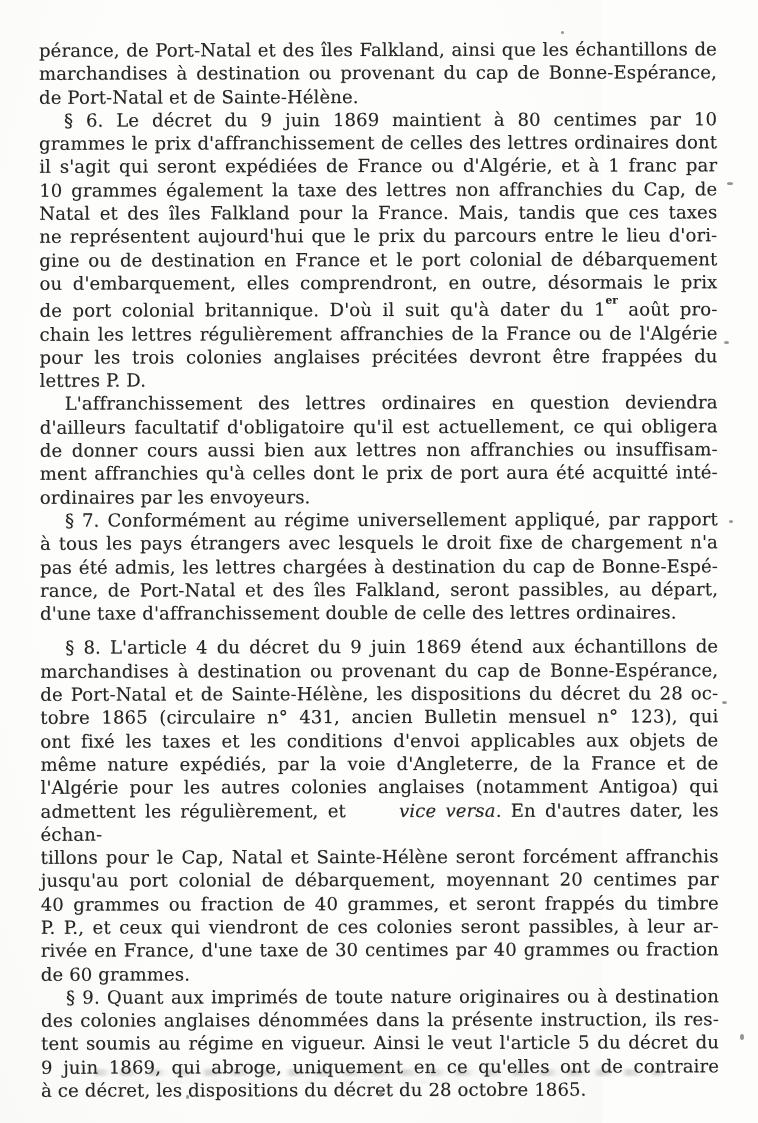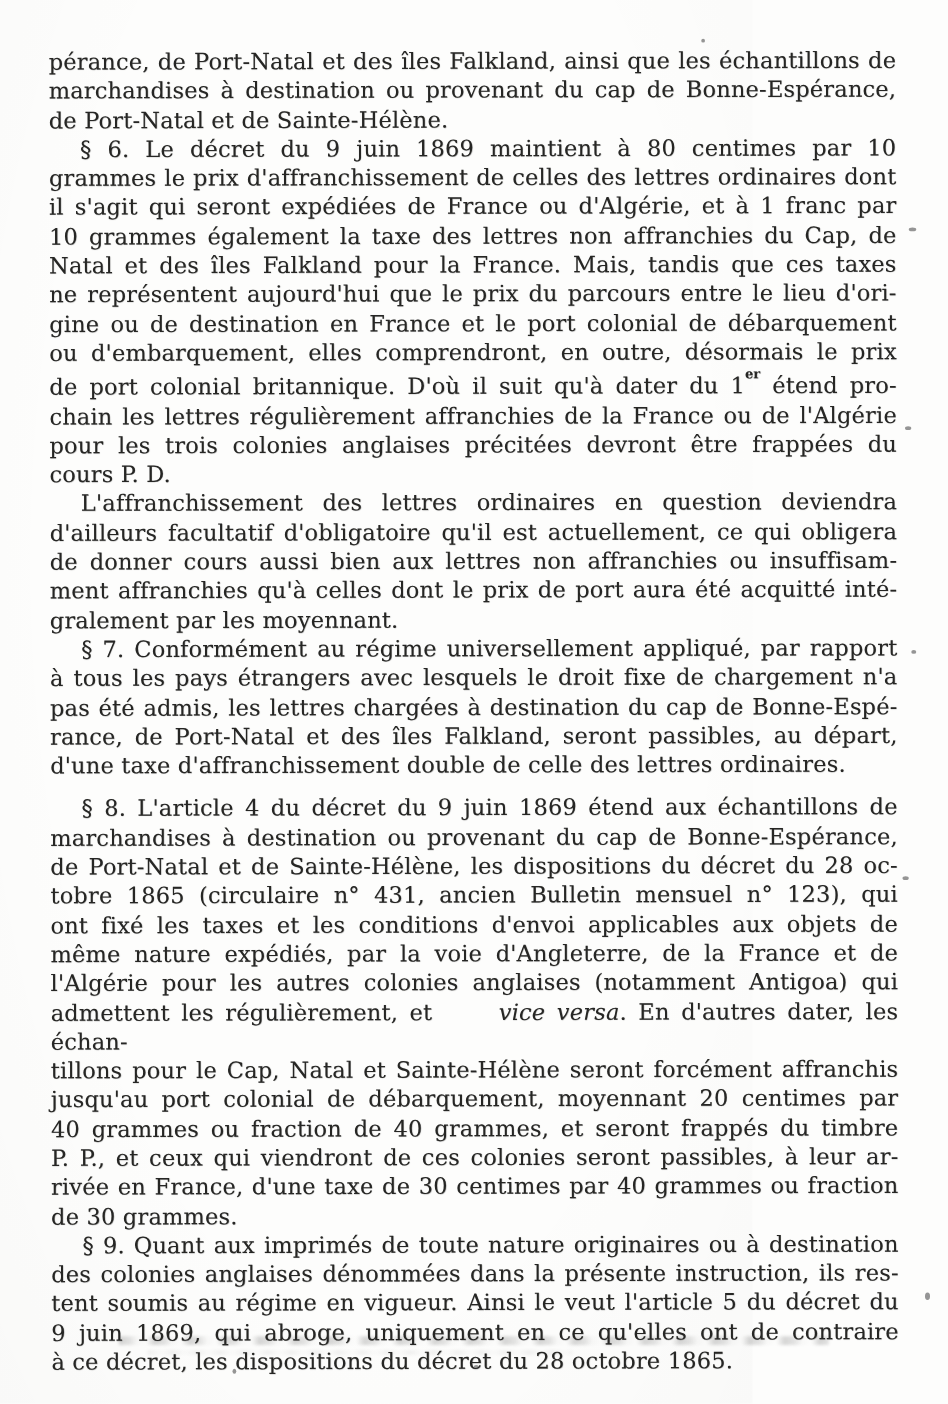--- a/index.html
+++ b/index.html
@@ -89,31 +89,31 @@
       </div>
     <div class="paragraph">
         <div class="line indent"><span>§ 6. Le décret du 9 juin 1869 maintient à 80 centimes par 10</span></div>
         <div class="line"><span>grammes le prix d'affranchissement de celles des lettres ordinaires dont</span></div>
         <div class="line"><span>il s'agit qui seront expédiées de France ou d'Algérie, et à 1 franc par</span></div>
         <div class="line"><span>10 grammes également la taxe des lettres non affranchies du Cap, de</span></div>
         <div class="line"><span>Natal et des îles Falkland pour la France. Mais, tandis que ces taxes</span></div>
         <div class="line"><span>ne représentent aujourd'hui que le prix du parcours entre le lieu d'ori-</span></div>
         <div class="line"><span>gine ou de destination en France et le port colonial de débarquement</span></div>
         <div class="line"><span>ou d'embarquement, elles comprendront, en outre, désormais le prix</span></div>
-        <div class="line"><span>de port colonial britannique. D'où il suit qu'à dater du 1</span><sup>er</sup><span> étend pro-</span></div>
+        <div class="line"><span>de port colonial britannique. D'où il suit qu'à dater du 1</span><sup>er</sup><span> août pro-</span></div>
         <div class="line"><span>chain les lettres régulièrement affranchies de la France ou de l'Algérie</span></div>
         <div class="line"><span>pour les trois colonies anglaises précitées devront être frappées du</span></div>
-        <div class="line last"><span>cours P. D.</span></div>
+        <div class="line last"><span>lettres P. D.</span></div>
       </div>
     <div class="paragraph">
         <div class="line indent"><span>L'affranchissement des lettres ordinaires en question deviendra</span></div>
         <div class="line"><span>d'ailleurs facultatif d'obligatoire qu'il est actuellement, ce qui obligera</span></div>
         <div class="line"><span>de donner cours aussi bien aux lettres non affranchies ou insuffisam-</span></div>
         <div class="line"><span>ment affranchies qu'à celles dont le prix de port aura été acquitté inté-</span></div>
-        <div class="line last"><span>gralement par les moyennant.</span></div>
+        <div class="line last"><span>ordinaires par les envoyeurs.</span></div>
       </div>
     <div class="paragraph">
         <div class="line indent"><span>§ 7. Conformément au régime universellement appliqué, par rapport</span></div>
         <div class="line"><span>à tous les pays étrangers avec lesquels le droit fixe de chargement n'a</span></div>
         <div class="line"><span>pas été admis, les lettres chargées à destination du cap de Bonne-Espé-</span></div>
         <div class="line"><span>rance, de Port-Natal et des îles Falkland, seront passibles, au départ,</span></div>
         <div class="line last"><span>d'une taxe d'affranchissement double de celle des lettres ordinaires.</span></div>
       </div>
     <div class="paragraph gap-before">
         <div class="line indent"><span>§ 8. L'article 4 du décret du 9 juin 1869 étend aux échantillons de</span></div>
@@ -122,21 +122,21 @@
         <div class="line"><span>tobre 1865 (circulaire n° 431, ancien Bulletin mensuel n° 123), qui</span></div>
         <div class="line"><span>ont fixé les taxes et les conditions d'envoi applicables aux objets de</span></div>
         <div class="line"><span>même nature expédiés, par la voie d'Angleterre, de la France et de</span></div>
         <div class="line"><span>l'Algérie pour les autres colonies anglaises (notamment Antigoa) qui</span></div>
         <div class="line"><span>admettent les régulièrement, et </span><em>vice versa</em><span>. En d'autres dater, les échan-</span></div>
         <div class="line"><span>tillons pour le Cap, Natal et Sainte-Hélène seront forcément affranchis</span></div>
         <div class="line"><span>jusqu'au port colonial de débarquement, moyennant 20 centimes par</span></div>
         <div class="line"><span>40 grammes ou fraction de 40 grammes, et seront frappés du timbre</span></div>
         <div class="line"><span>P. P., et ceux qui viendront de ces colonies seront passibles, à leur ar-</span></div>
         <div class="line"><span>rivée en France, d'une taxe de 30 centimes par 40 grammes ou fraction</span></div>
-        <div class="line last"><span>de 30 grammes.</span></div>
+        <div class="line last"><span>de 60 grammes.</span></div>
       </div>
     <div class="paragraph">
         <div class="line indent"><span>§ 9. Quant aux imprimés de toute nature originaires ou à destination</span></div>
         <div class="line"><span>des colonies anglaises dénommées dans la présente instruction, ils res-</span></div>
         <div class="line"><span>tent soumis au régime en vigueur. Ainsi le veut l'article 5 du décret du</span></div>
         <div class="line"><span>9 juin 1869, qui abroge, uniquement en ce qu'elles ont de contraire</span></div>
         <div class="line last"><span>à ce décret, les dispositions du décret du 28 octobre 1865.</span></div>
       </div>
   </div>
 

